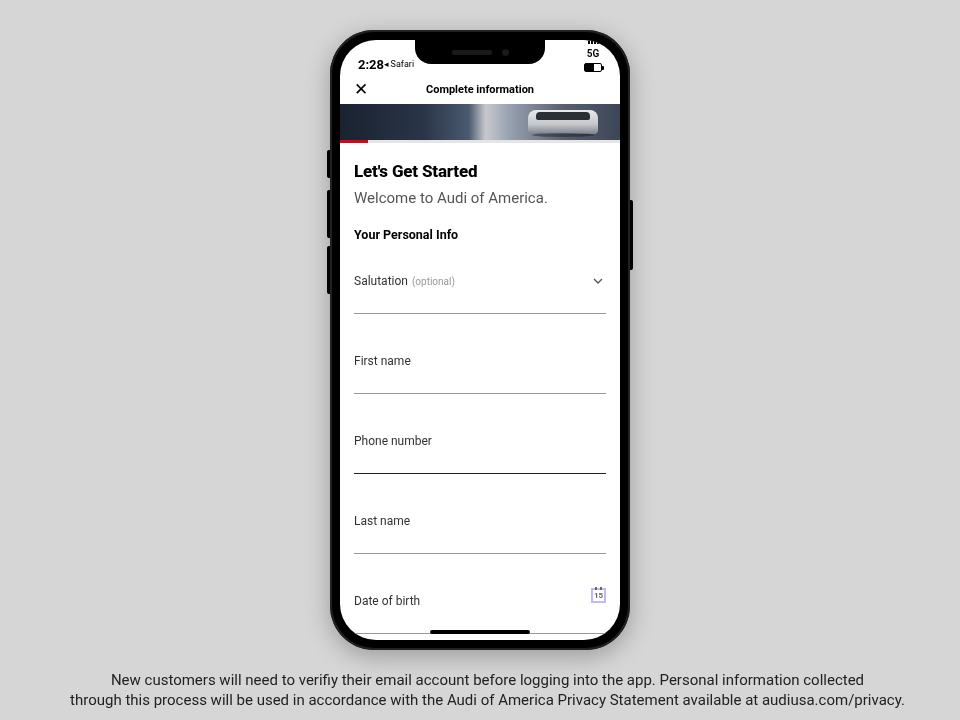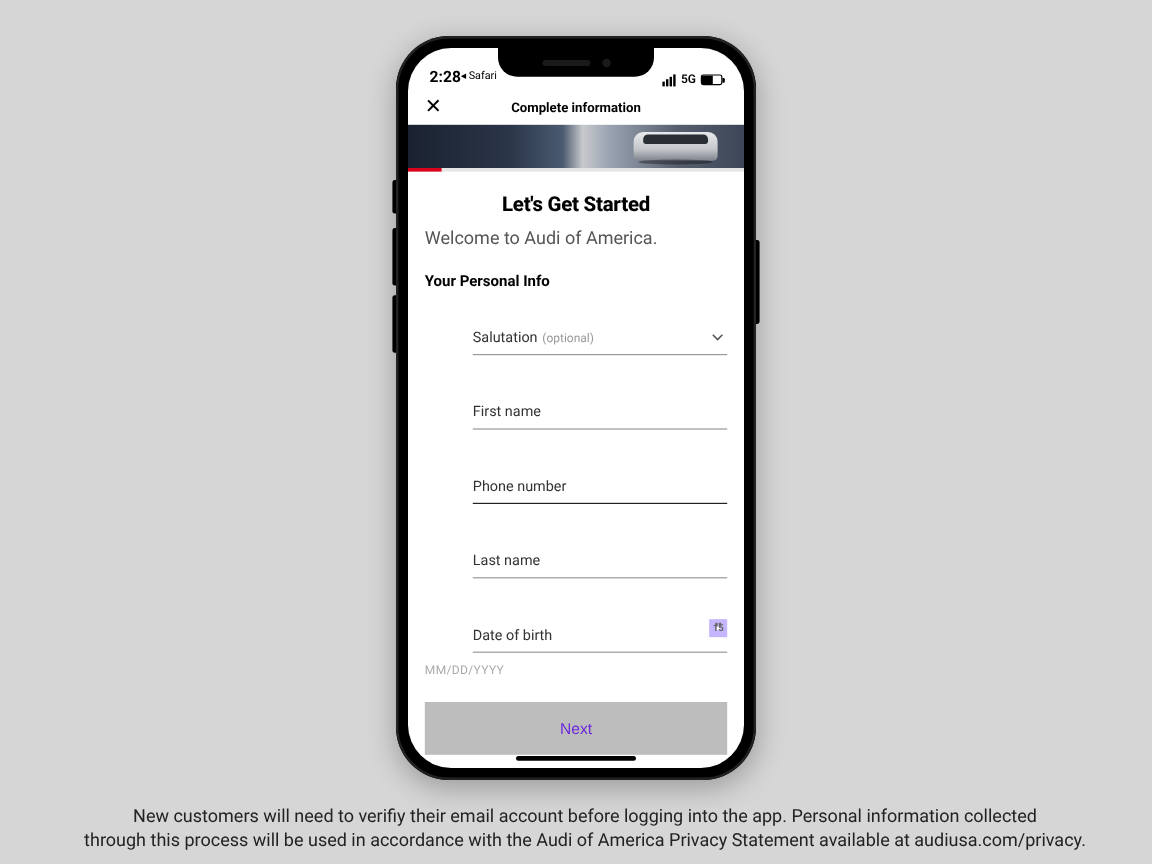--- a/index.html
+++ b/index.html
@@ -56,21 +56,21 @@
     display: flex;
     align-items: flex-end;
     justify-content: space-between;
     padding: 0 18px 2px;
     font-size: 12px;
     font-weight: 600;
   }
   .status-left { display:flex; flex-direction:row; line-height:1.1; }
   .status-time { font-size:13px; font-weight:700; }
   .status-back { font-size:9px; font-weight:400; display:flex; align-items:center; gap:2px; }
-  .status-right { display:flex; align-items:center; gap:4px; }
+  .status-right { display:flex; align-items:center; gap:4px;flex-direction:column; }
   .bars { display:flex; align-items:flex-end; gap:1px; }
   .bars span{ width:2px; background:#000; display:block; }
   .bars span:nth-child(1){height:4px;} .bars span:nth-child(2){height:6px;} .bars span:nth-child(3){height:8px;} .bars span:nth-child(4){height:10px;}
   .battery { width:18px; height:9px; border:1px solid #000; border-radius:2px; position:relative; }
   .battery::after{content:""; position:absolute; right:-3px; top:2px; width:2px; height:4px; background:#000; border-radius:0 1px 1px 0;}
   .battery-fill{ background:#000; height:100%; width:55%; }
   .navbar {
     display:flex; align-items:center; justify-content:center;
     height:30px; position:relative; font-size:11px; font-weight:700;
   }
@@ -89,29 +89,29 @@
     content:""; position:absolute; left:8px; right:8px; top:2px; height:8px;
     background:#2a2f36; border-radius: 4px 4px 2px 2px;
   }
   .car::after{
     content:""; position:absolute; left:4px; bottom:-3px; width:62px; height:4px;
     background:rgba(0,0,0,0.35); border-radius:50%;
   }
   .progress { height:3px; background:#e5e5e5; }
   .progress-fill { height:100%; width:10%; background:#d9041c; }
   .content { padding: 18px 14px 0; }
-  h1.title { font-size:17px; font-weight:800; letter-spacing:-0.2px; margin-bottom:8px;text-align:center; }
+  h1.title { font-size:17px; font-weight:800; letter-spacing:-0.2px; margin-bottom:8px; }
   .subtitle { font-size:15px; color:#555; margin-bottom:20px; }
   .section-title { font-size:12.5px; font-weight:700; margin-bottom:28px; }
-  .field { position:relative; margin-bottom:36px; border-bottom:1px solid #999; padding-bottom:6px;margin-left:40px; }
+  .field { position:relative; margin-bottom:36px; border-bottom:1px solid #999; padding-bottom:24px; }
   .field.dob { margin-bottom:10px; }
   .field-label { font-size:12px; color:#333; }
   .optional { font-size:10px; color:#999; }
   .chevron { position:absolute; right:2px; top:2px; }
-  .cal-icon { position:absolute; right:0; top:-2px; width:15px; height:15px; border:6px solid #c4b5fd; font-size:8px; display:flex; align-items:center; justify-content:center; color:#666;font-weight:bold; }
+  .cal-icon { position:absolute; right:0; top:-2px; width:15px; height:15px; border:2px solid #c4b5fd; font-size:8px; display:flex; align-items:center; justify-content:center; color:#666;font-weight:bold; }
   .cal-icon::before{content:""; position:absolute; top:-3px; left:2px; width:2px; height:3px; background:#666;}
   .cal-icon::after{content:""; position:absolute; top:-3px; right:2px; width:2px; height:3px; background:#666;}
   .dob-placeholder { font-size:10px; color:#aaa; margin-bottom:20px; letter-spacing:0.3px; }
   .next-btn {
     width:100%; height:44px; background:#bdbdbd; color:#6d28d9;
     border:none; font-size:13px; display:flex; align-items:center; justify-content:center;
   }
   .home-indicator { position:absolute; bottom:6px; left:50%; transform:translateX(-50%); width:100px; height:4px; background:#000; border-radius:3px; }
   .caption {
     position:absolute; bottom:10px; left:15px; right:0;

